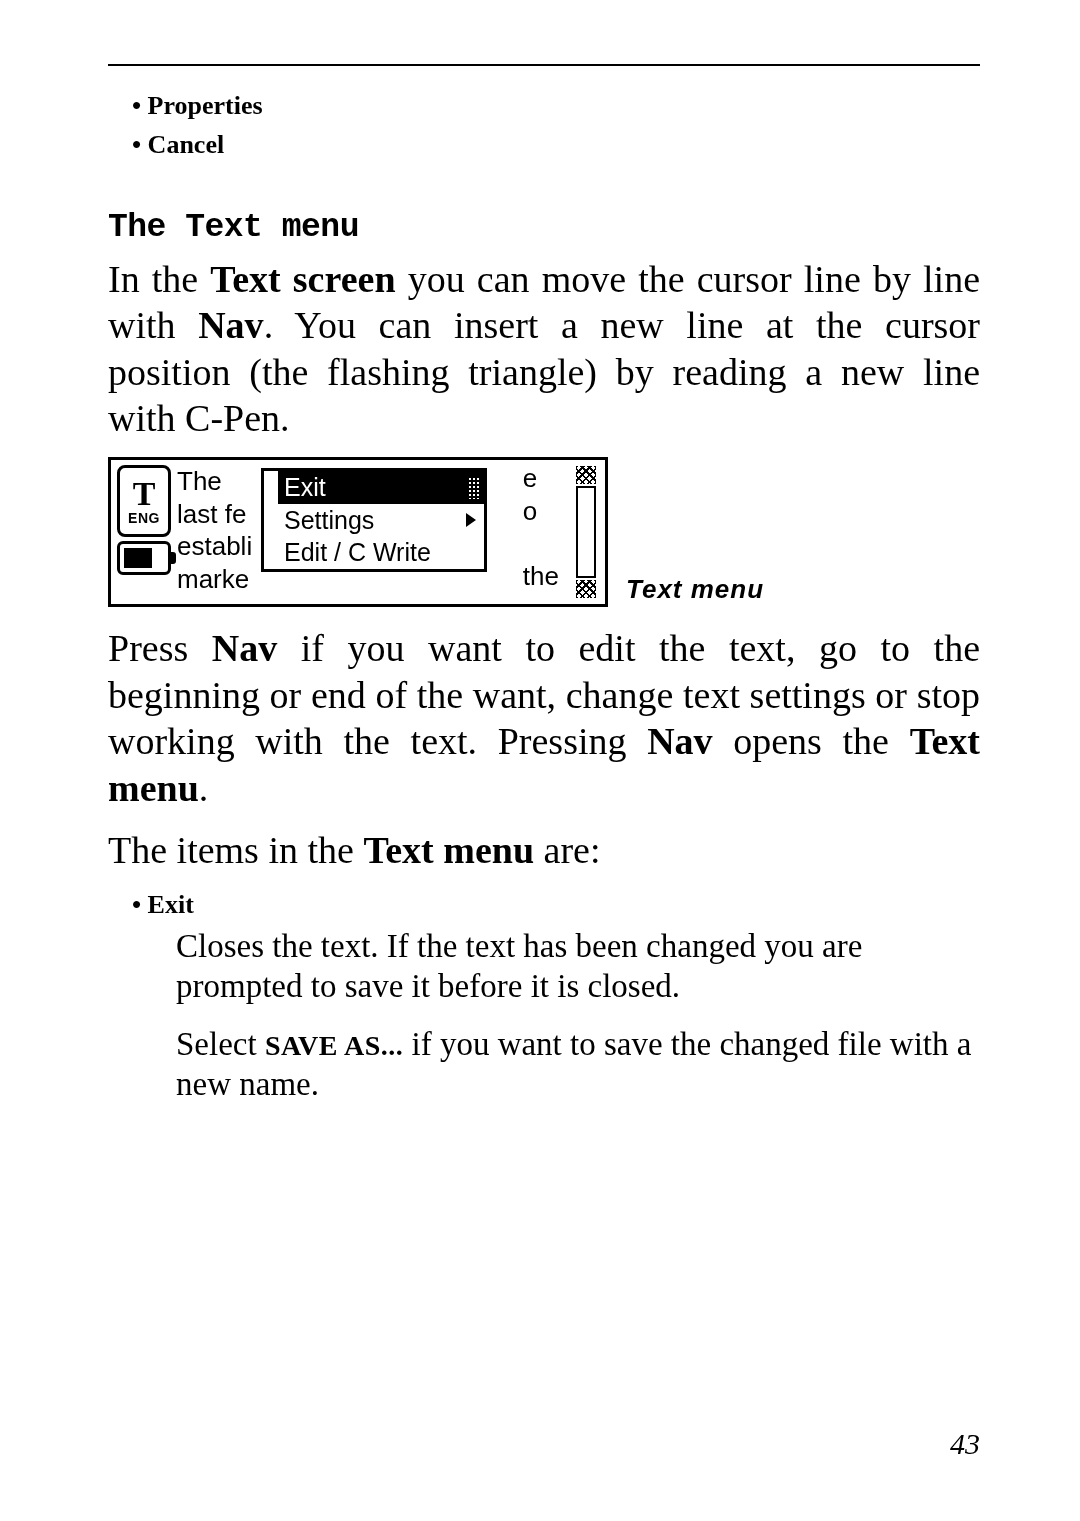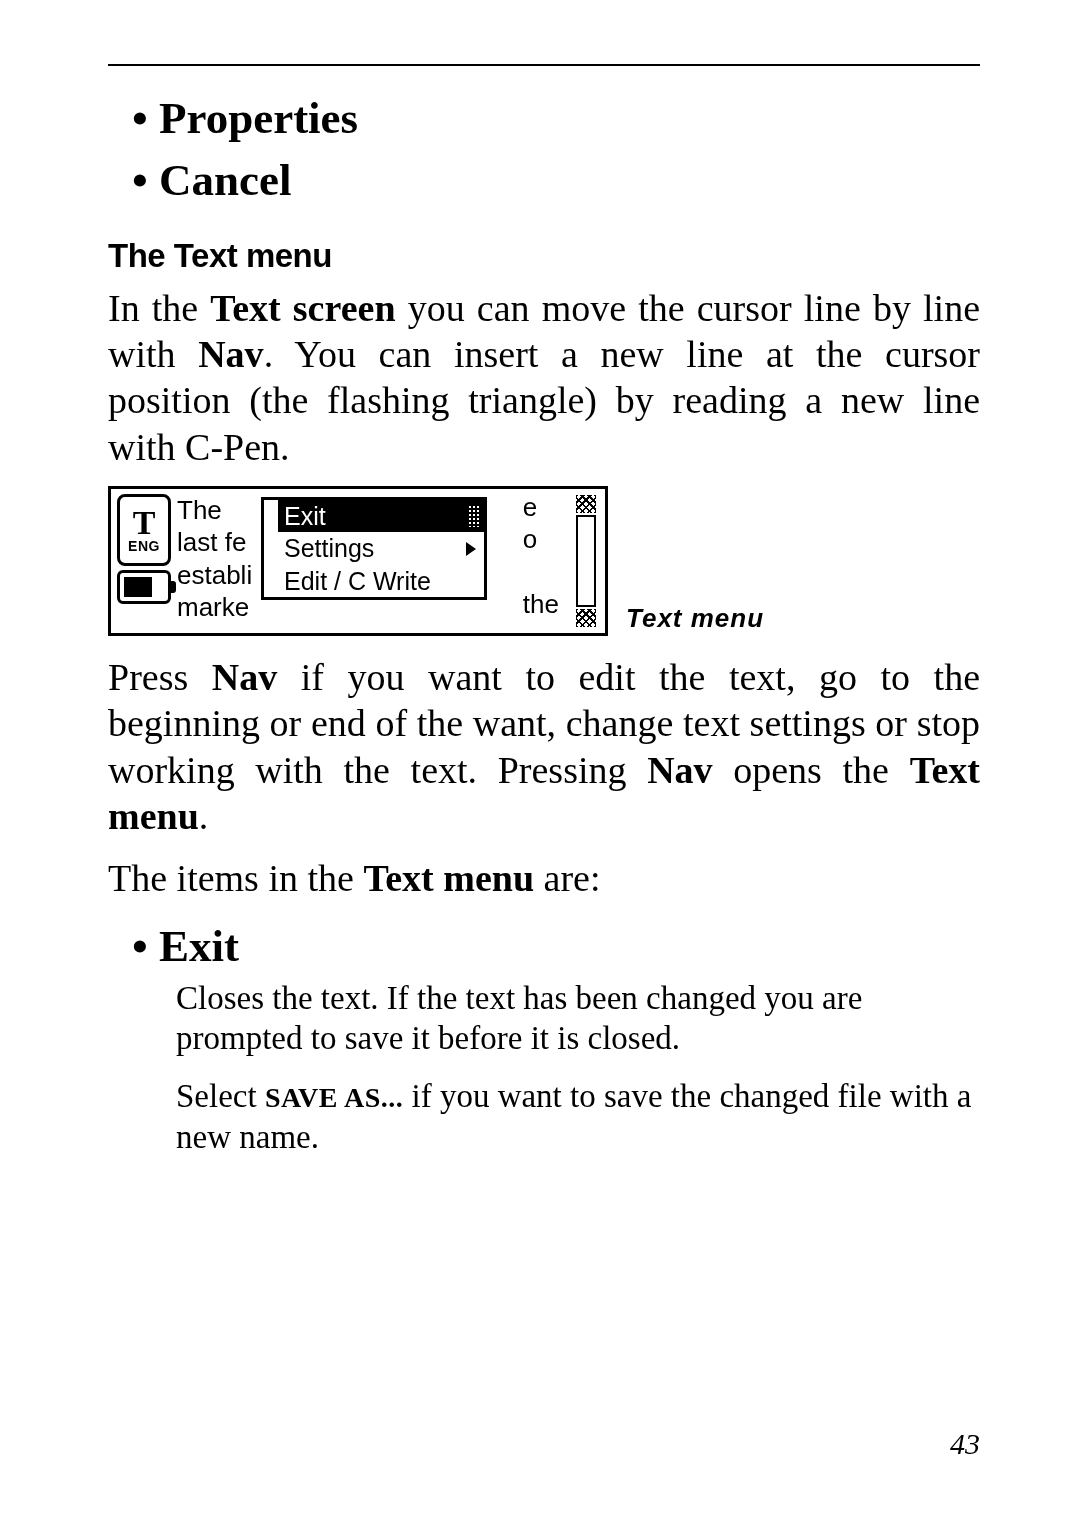--- a/index.html
+++ b/index.html
@@ -18,36 +18,36 @@
   }
   .rule {
     border-top: 2px solid #000;
     margin: 0 0 24px 0;
   }
   .bullet-item {
     margin: 4px 0 6px 24px;
   }
   .bullet-head {
     font-weight: bold;
-    font-size: 45px;
+    font-size: 26px;
     line-height: 1.25;
   }
   .bullet-head::before {
     content: "• ";
   }
   .bullet-desc {
     font-size: 33px;
     line-height: 1.22;
     margin: 4px 0 18px 44px;
   }
   .section-heading {
-    font-family: Liberation Sans, sans-serif;
+    font-family: Liberation Mono, monospace;
     font-weight: 900;
     font-size: 33px;
-    margin: 28px 0 10px 0;
+    margin: 48px 0 10px 0;
     letter-spacing: -0.5px;
   }
   .body-para {
     font-size: 38px;
     line-height: 1.22;
     margin: 8px 0 16px 0;
     text-align: justify;
   }
   b { font-weight: bold; }
   .fig-row {

